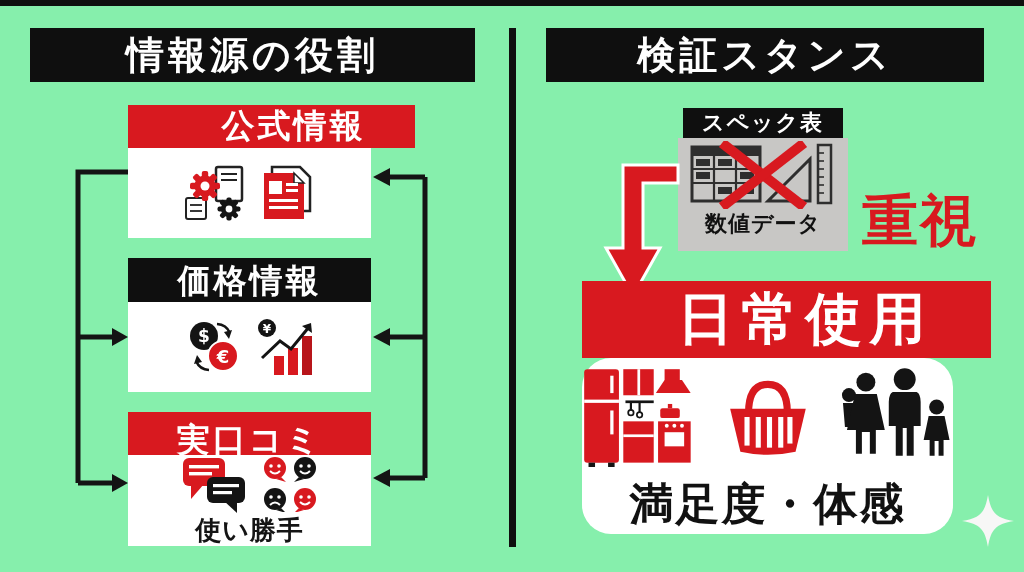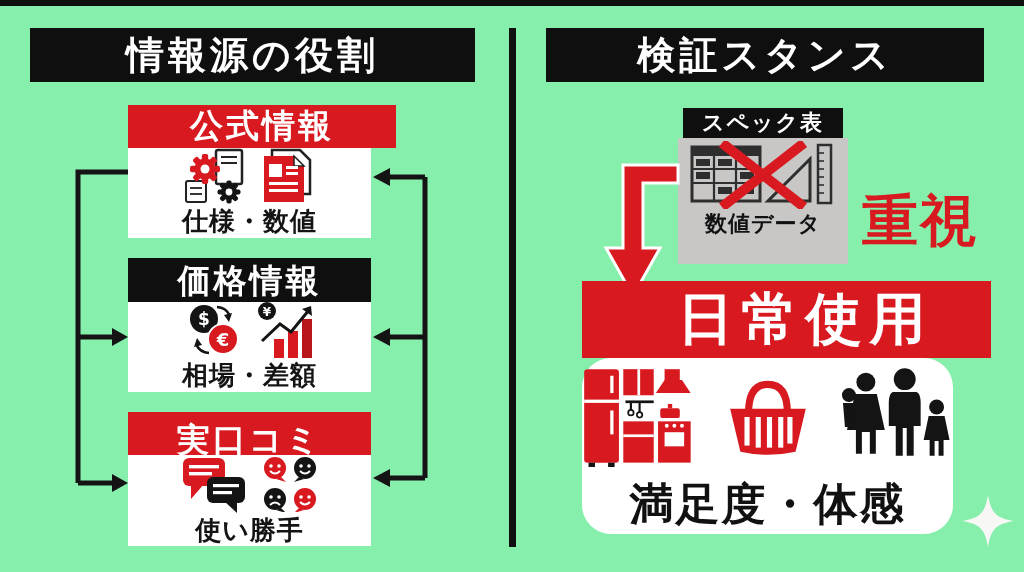--- a/index.html
+++ b/index.html
@@ -30,21 +30,21 @@
 <div class="canvas">
 
   <div class="abs topbar" style="left:0;top:0;width:1024px;height:6px;"></div>
 
   <div class="abs divider" style="left:509px;top:28px;width:7px;height:519px;"></div>
 
   <div class="abs hdr flexc panel-title" style="left:30px;top:28px;width:445px;height:54px;">
     <span>情報源の役割</span>
   </div>
 
-  <div class="abs box-head red flexc" style="left:128px;top:105px;width:268px;height:43px;">
+  <div class="abs box-head red flexc" style="left:128px;top:105px;width:243px;height:43px;padding-left:44px;">
     <span>公式情報</span>
   </div>
   <div class="abs box-body" style="left:128px;top:148px;width:243px;height:90px;">
     <div class="icon-row">
       <svg width="62" height="56" viewBox="0 0 62 56">
         <rect x="32" y="2" width="26" height="34" rx="2" fill="#fff" stroke="#222" stroke-width="2.5"></rect>
         <line x1="37" y1="9" x2="53" y2="9" stroke="#222" stroke-width="2"></line>
         <line x1="37" y1="15" x2="53" y2="15" stroke="#222" stroke-width="2"></line>
         <rect x="2" y="33" width="20" height="21" rx="2" fill="#fff" stroke="#222" stroke-width="2"></rect>
         <line x1="6" y1="40" x2="18" y2="40" stroke="#222" stroke-width="1.8"></line>
@@ -74,21 +74,20 @@
         <path d="M12 2 h28 l10 10 v34 h-38 z" fill="#fff" stroke="#222" stroke-width="2.5"></path>
         <path d="M4 8 h30 l10 10 v36 h-40 z" fill="#d8191f"></path>
         <path d="M34 8 l10 10 h-10 z" fill="#fff" stroke="#222" stroke-width="1.5"></path>
         <rect x="9" y="16" width="13" height="13" fill="#fff"></rect>
         <rect x="26" y="18" width="12" height="3" fill="#fff"></rect>
         <rect x="26" y="24" width="12" height="3" fill="#fff"></rect>
         <rect x="9" y="34" width="29" height="3" fill="#fff"></rect>
         <rect x="9" y="41" width="29" height="3" fill="#fff"></rect>
       </svg>
     </div>
-    <div class="caption">仕様・数値</div>
   </div>
 
   <div class="abs box-head black flexc" style="left:128px;top:258px;width:243px;height:46px;">
     <span>価格情報</span>
   </div>
   <div class="abs box-body" style="left:128px;top:302px;width:243px;height:90px;">
     <div class="icon-row">
       <svg width="58" height="56" viewBox="0 0 58 56">
         <path d="M32 5 a15 15 0 0 1 13 9" fill="none" stroke="#141414" stroke-width="2.6"></path>
         <polygon points="47,11 44,20 39,13" fill="#141414"></polygon>
@@ -102,21 +101,20 @@
       <svg width="58" height="56" viewBox="0 0 58 56">
         <circle cx="10" cy="9" r="9" fill="#141414"></circle>
         <text x="10" y="14" text-anchor="middle" font-size="12" font-weight="bold" fill="#fff">¥</text>
         <rect x="17" y="37" width="10" height="19" fill="#d8191f"></rect>
         <rect x="31" y="29" width="10" height="27" fill="#d8191f"></rect>
         <rect x="45" y="17" width="10" height="39" fill="#b8151a"></rect>
         <polyline points="5,39 23,22 34,30 52,8" fill="none" stroke="#141414" stroke-width="3"></polyline>
         <polygon points="54,4 55,14 45,7" fill="#141414"></polygon>
       </svg>
     </div>
-    <div class="caption">相場・差額</div>
   </div>
 
   <div class="abs box-head red flexc" style="left:128px;top:412px;width:243px;height:56px;font-family:Liberation Mono, monospace;">
     <span>実口コミ</span>
   </div>
   <div class="abs box-body" style="left:128px;top:455px;width:243px;height:91px;">
     <div class="icon-row">
       <svg width="66" height="58" viewBox="0 0 66 58">
         <rect x="1" y="3" width="42" height="28" rx="6" fill="#d8191f"></rect>
         <polygon points="9,29 9,44 22,29" fill="#d8191f"></polygon>
@@ -180,21 +178,21 @@
     </g>
   </svg>
 
   <div class="abs hdr flexc panel-title" style="left:546px;top:28px;width:438px;height:54px;">
     <span>検証スタンス</span>
   </div>
 
   <div class="abs hdr flexc spec-label" style="left:683px;top:108px;width:160px;height:30px;">
     <span>スペック表</span>
   </div>
-  <div class="abs spec-body" style="left:678px;top:138px;width:170px;height:126px;">
+  <div class="abs spec-body" style="left:678px;top:138px;width:170px;height:113px;">
     <svg width="150" height="68" viewBox="0 0 150 68" style="margin-top:3px;">
       <rect x="4" y="6" width="68" height="54" fill="none" stroke="#2e2e2e" stroke-width="3"></rect>
       <rect x="4" y="6" width="68" height="9" fill="#2e2e2e"></rect>
       <line x1="26" y1="15" x2="26" y2="60" stroke="#2e2e2e" stroke-width="2.2"></line>
       <line x1="48" y1="15" x2="48" y2="60" stroke="#2e2e2e" stroke-width="2.2"></line>
       <line x1="4" y1="28" x2="72" y2="28" stroke="#2e2e2e" stroke-width="2.2"></line>
       <line x1="4" y1="42" x2="72" y2="42" stroke="#2e2e2e" stroke-width="2.2"></line>
       <rect x="8" y="18" width="14" height="7" fill="#2e2e2e"></rect>
         <rect x="30" y="18" width="14" height="7" fill="#2e2e2e"></rect>
       <rect x="8" y="31" width="14" height="7" fill="#2e2e2e"></rect>

